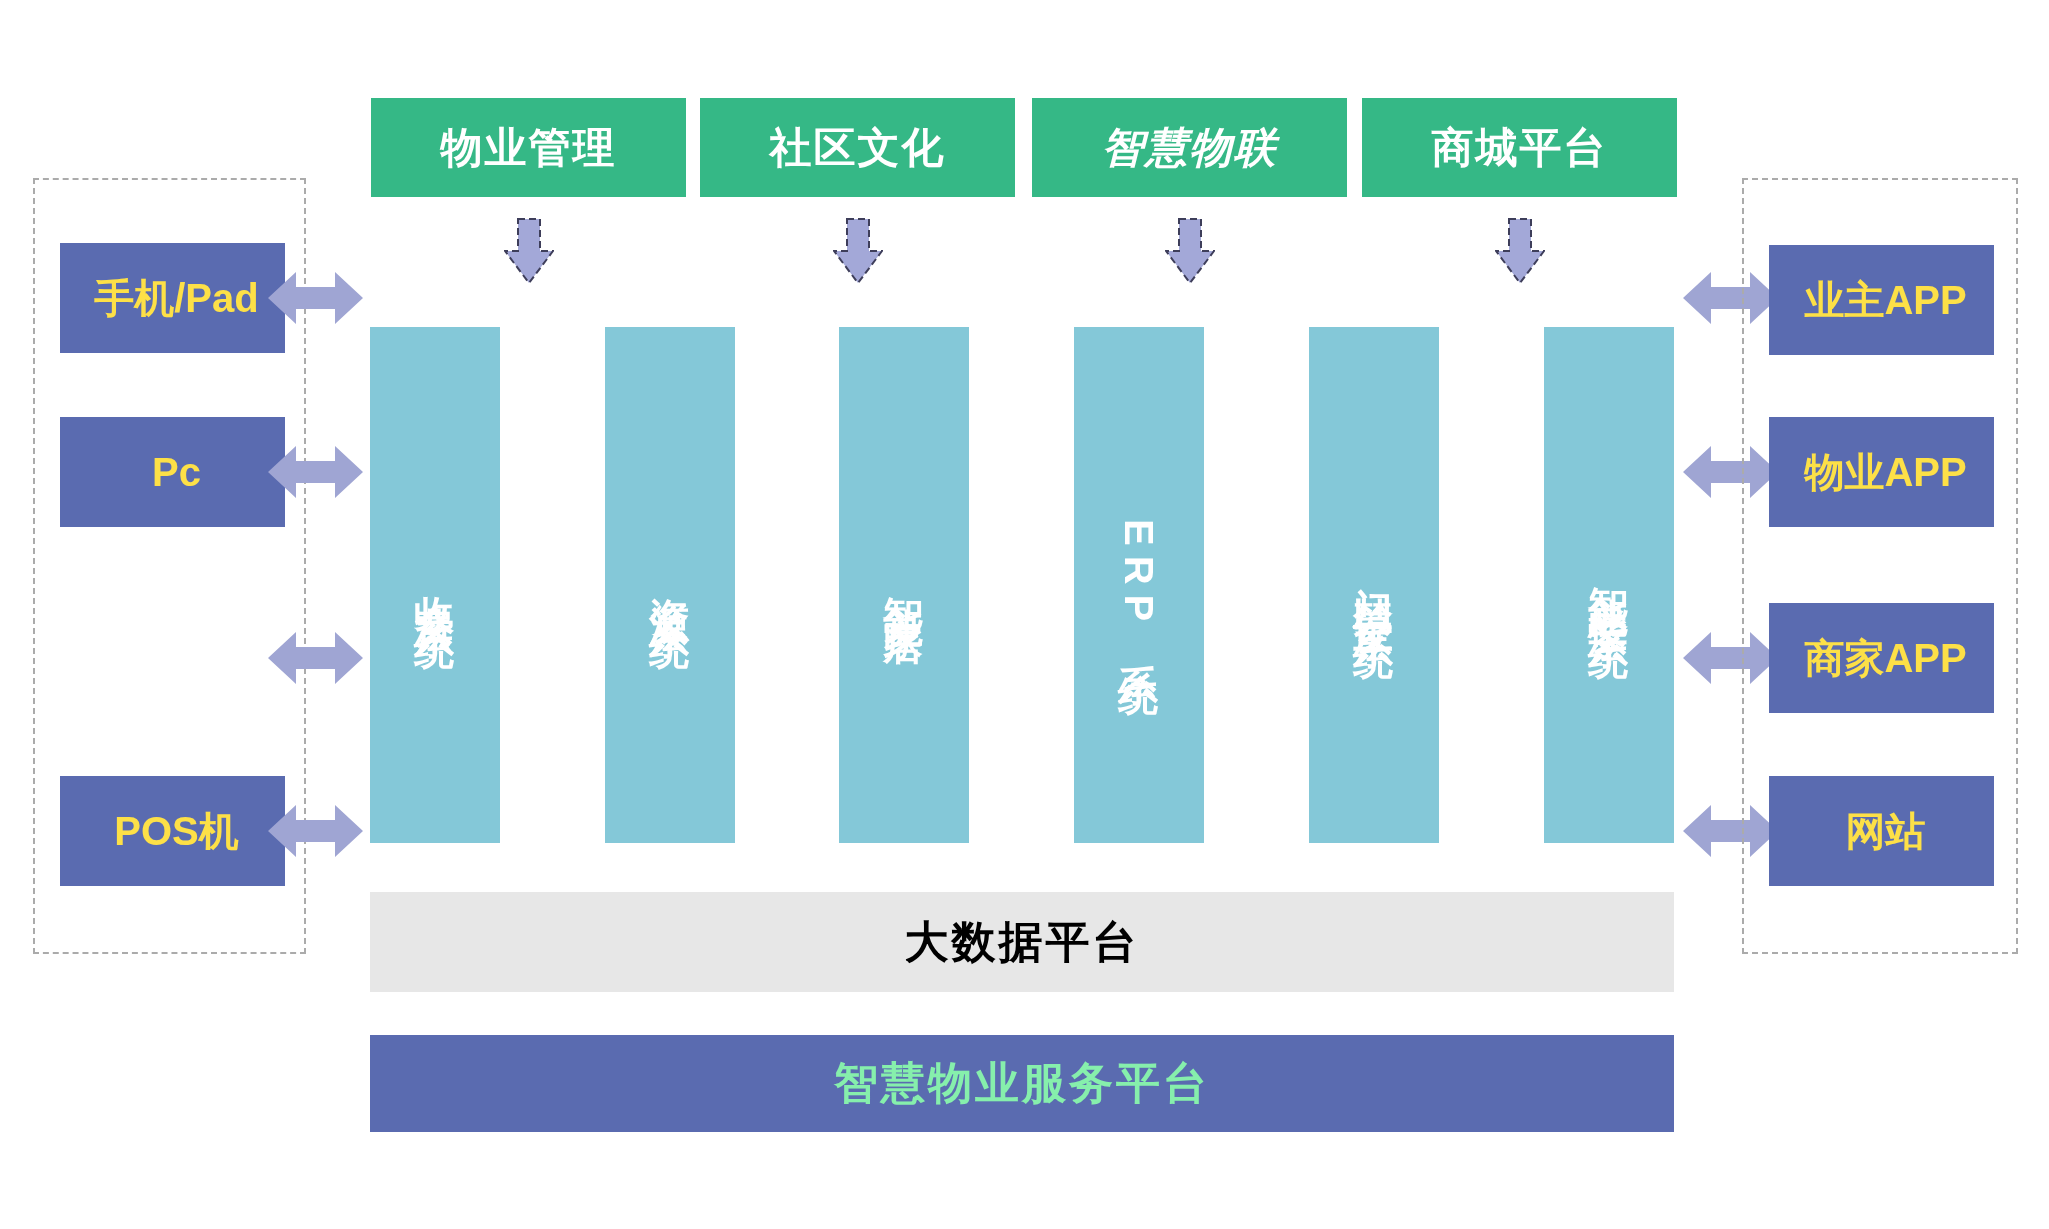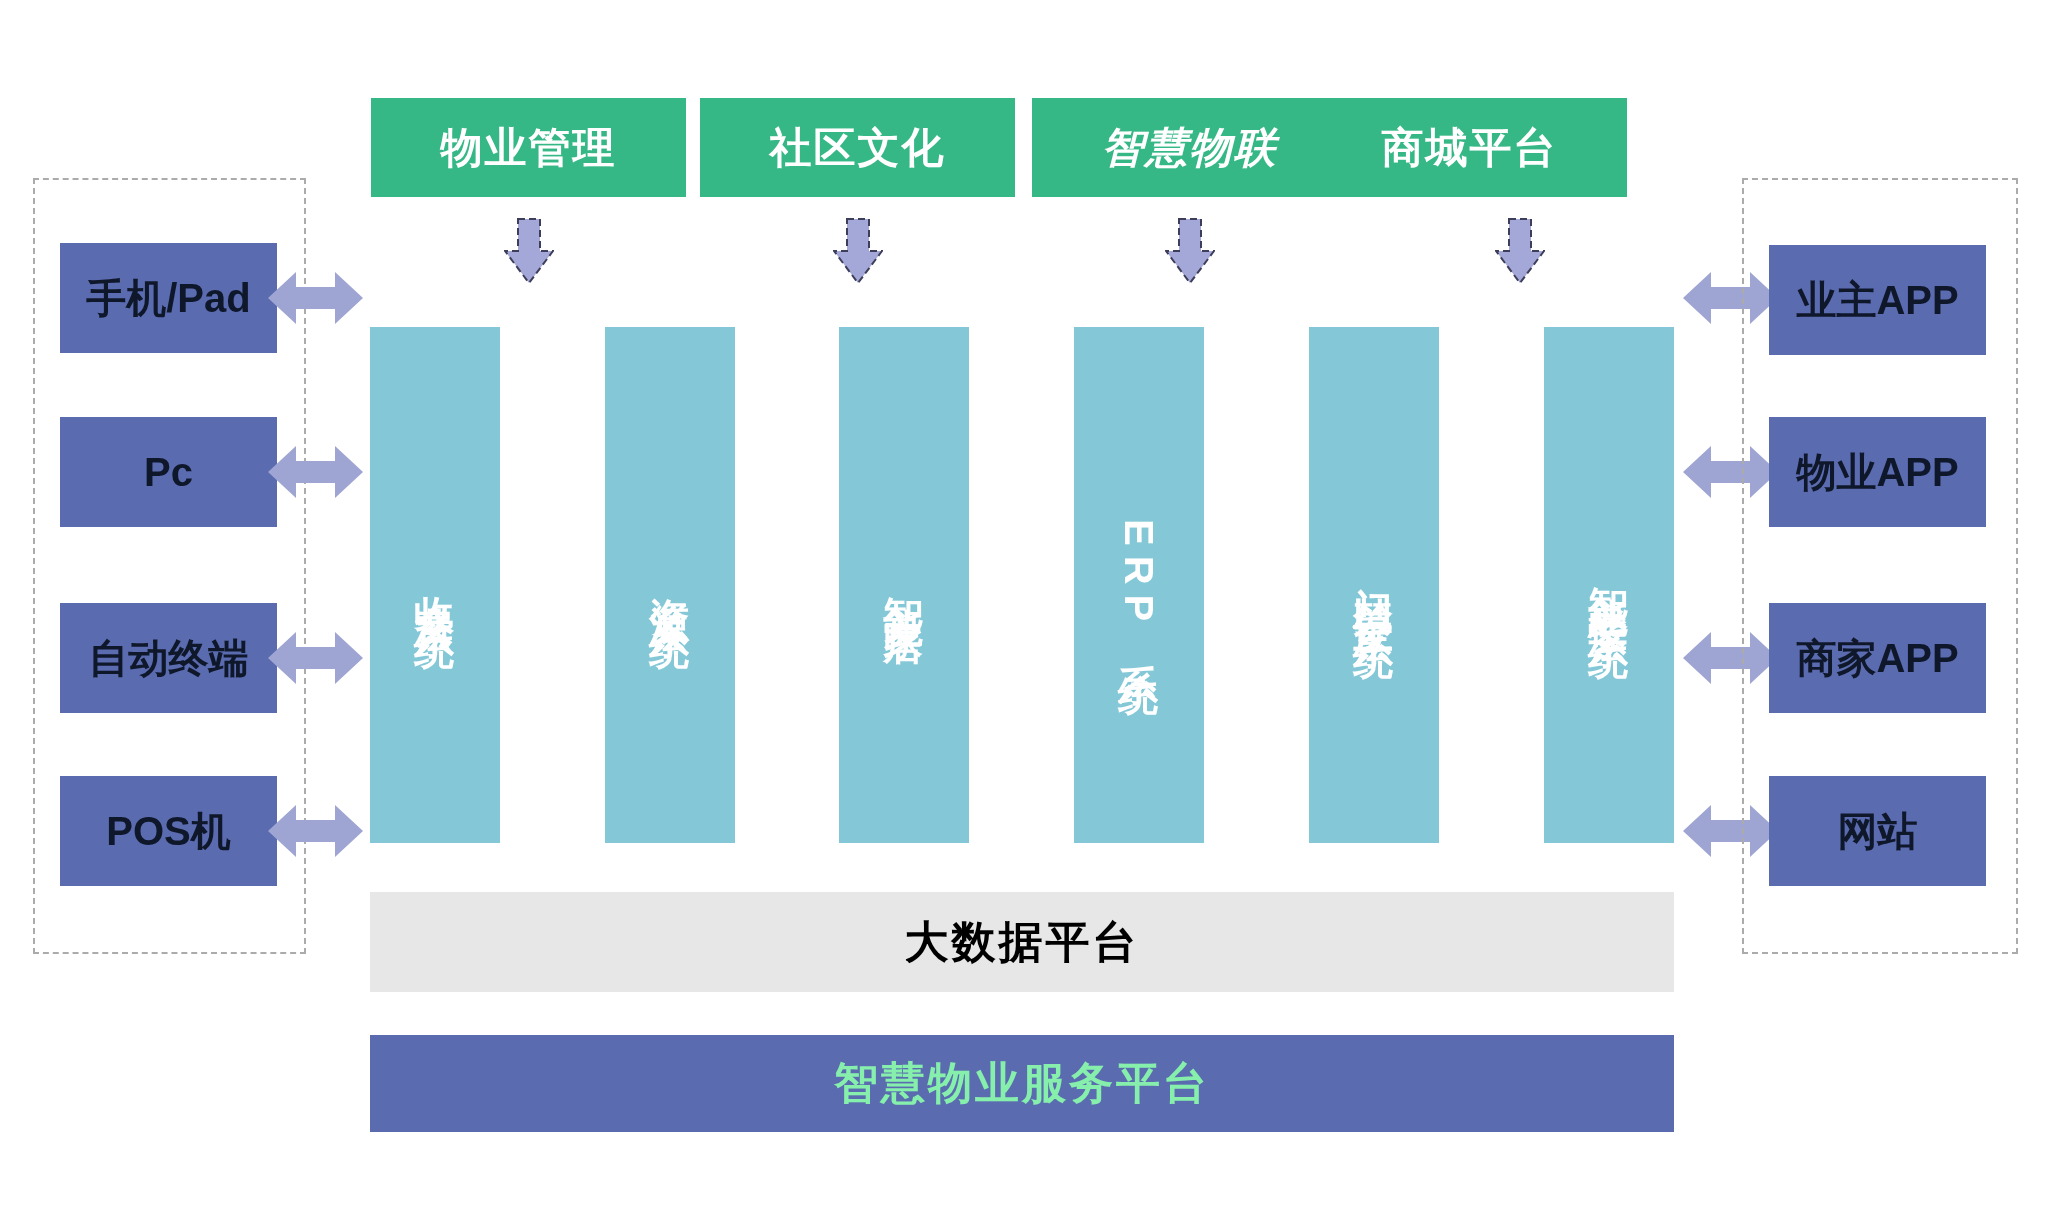--- a/index.html
+++ b/index.html
@@ -13,22 +13,22 @@
   .gbox {
     position:absolute; top:98px; height:99px; width:315px;
     background:#35B886;
     color:#ffffff; font-size:42px; font-weight:bold;
     display:flex; align-items:center; justify-content:center;
     letter-spacing:2px;
   }
   .pbox {
     position:absolute; width:217px; height:110px;
     background:#5A6BB0;
-    color:#0f172a; font-size:40px; font-weight:bold;
-    display:flex; align-items:center; justify-content:center;
+    color:#fde047; font-size:40px; font-weight:bold;
+    display:flex; align-items:center; justify-content:center;padding-left:8px;
   }
   .col {
     position:absolute; top:327px; width:130px; height:516px;
     background:#84C8D8;
     display:flex; align-items:center; justify-content:center;
   }
   .vtext {
     writing-mode:vertical-rl; text-orientation:mixed;
     color:#ffffff; font-size:40px; font-weight:bold;
     letter-spacing:10px;
@@ -48,39 +48,38 @@
   svg.arrow { position:absolute; display:block; }
 </style>
 </head>
 <body>
 
 <div class="canvas">
 
   <div class="gbox" style="left:371px;">物业管理</div>
   <div class="gbox" style="left:700px;">社区文化</div>
   <div class="gbox" style="left:1032px;font-style:italic;">智慧物联</div>
-  <div class="gbox" style="left:1312px;">商城平台</div>
+  <div class="gbox" style="left:1362px;">商城平台</div>
 
   <svg class="arrow" style="left:504px; top:218px;" width="50" height="66" viewBox="0 0 50 66">
     <path d="M14,1 L36,1 L36,33 L49,33 L25,65 L1,33 L14,33 Z" fill="#A3A8D8" stroke="#3E3E5A" stroke-width="2" stroke-dasharray="7 4"></path>
   </svg>
   <svg class="arrow" style="left:833px; top:218px;" width="50" height="66" viewBox="0 0 50 66">
     <path d="M14,1 L36,1 L36,33 L49,33 L25,65 L1,33 L14,33 Z" fill="#A3A8D8" stroke="#3E3E5A" stroke-width="2" stroke-dasharray="7 4"></path>
   </svg>
   <svg class="arrow" style="left:1165px; top:218px;" width="50" height="66" viewBox="0 0 50 66">
     <path d="M14,1 L36,1 L36,33 L49,33 L25,65 L1,33 L14,33 Z" fill="#A3A8D8" stroke="#3E3E5A" stroke-width="2" stroke-dasharray="7 4"></path>
   </svg>
   <svg class="arrow" style="left:1495px; top:218px;" width="50" height="66" viewBox="0 0 50 66">
     <path d="M14,1 L36,1 L36,33 L49,33 L25,65 L1,33 L14,33 Z" fill="#A3A8D8" stroke="#3E3E5A" stroke-width="2" stroke-dasharray="7 4"></path>
   </svg>
 
   <div class="dash-box" style="left:33px; width:269px;"></div>
   <div class="pbox" style="left:60px; top:243px;">手机/Pad</div>
   <div class="pbox" style="left:60px; top:417px;">Pc</div>
-  <div class="pbox" style="left:60px; top:603px;">自动终端</div>
   <div class="pbox" style="left:60px; top:776px;">POS机</div>
 
   <svg class="arrow" style="left:268px; top:266px;" width="95" height="64" viewBox="0 0 95 64">
     <path d="M0,32 L28,6 L28,21 L67,21 L67,6 L95,32 L67,58 L67,43 L28,43 L28,58 Z" fill="#9FA5D3"></path>
   </svg>
   <svg class="arrow" style="left:268px; top:440px;" width="95" height="64" viewBox="0 0 95 64">
     <path d="M0,32 L28,6 L28,21 L67,21 L67,6 L95,32 L67,58 L67,43 L28,43 L28,58 Z" fill="#9FA5D3"></path>
   </svg>
   <svg class="arrow" style="left:268px; top:626px;" width="95" height="64" viewBox="0 0 95 64">
     <path d="M0,32 L28,6 L28,21 L67,21 L67,6 L95,32 L67,58 L67,43 L28,43 L28,58 Z" fill="#9FA5D3"></path>

